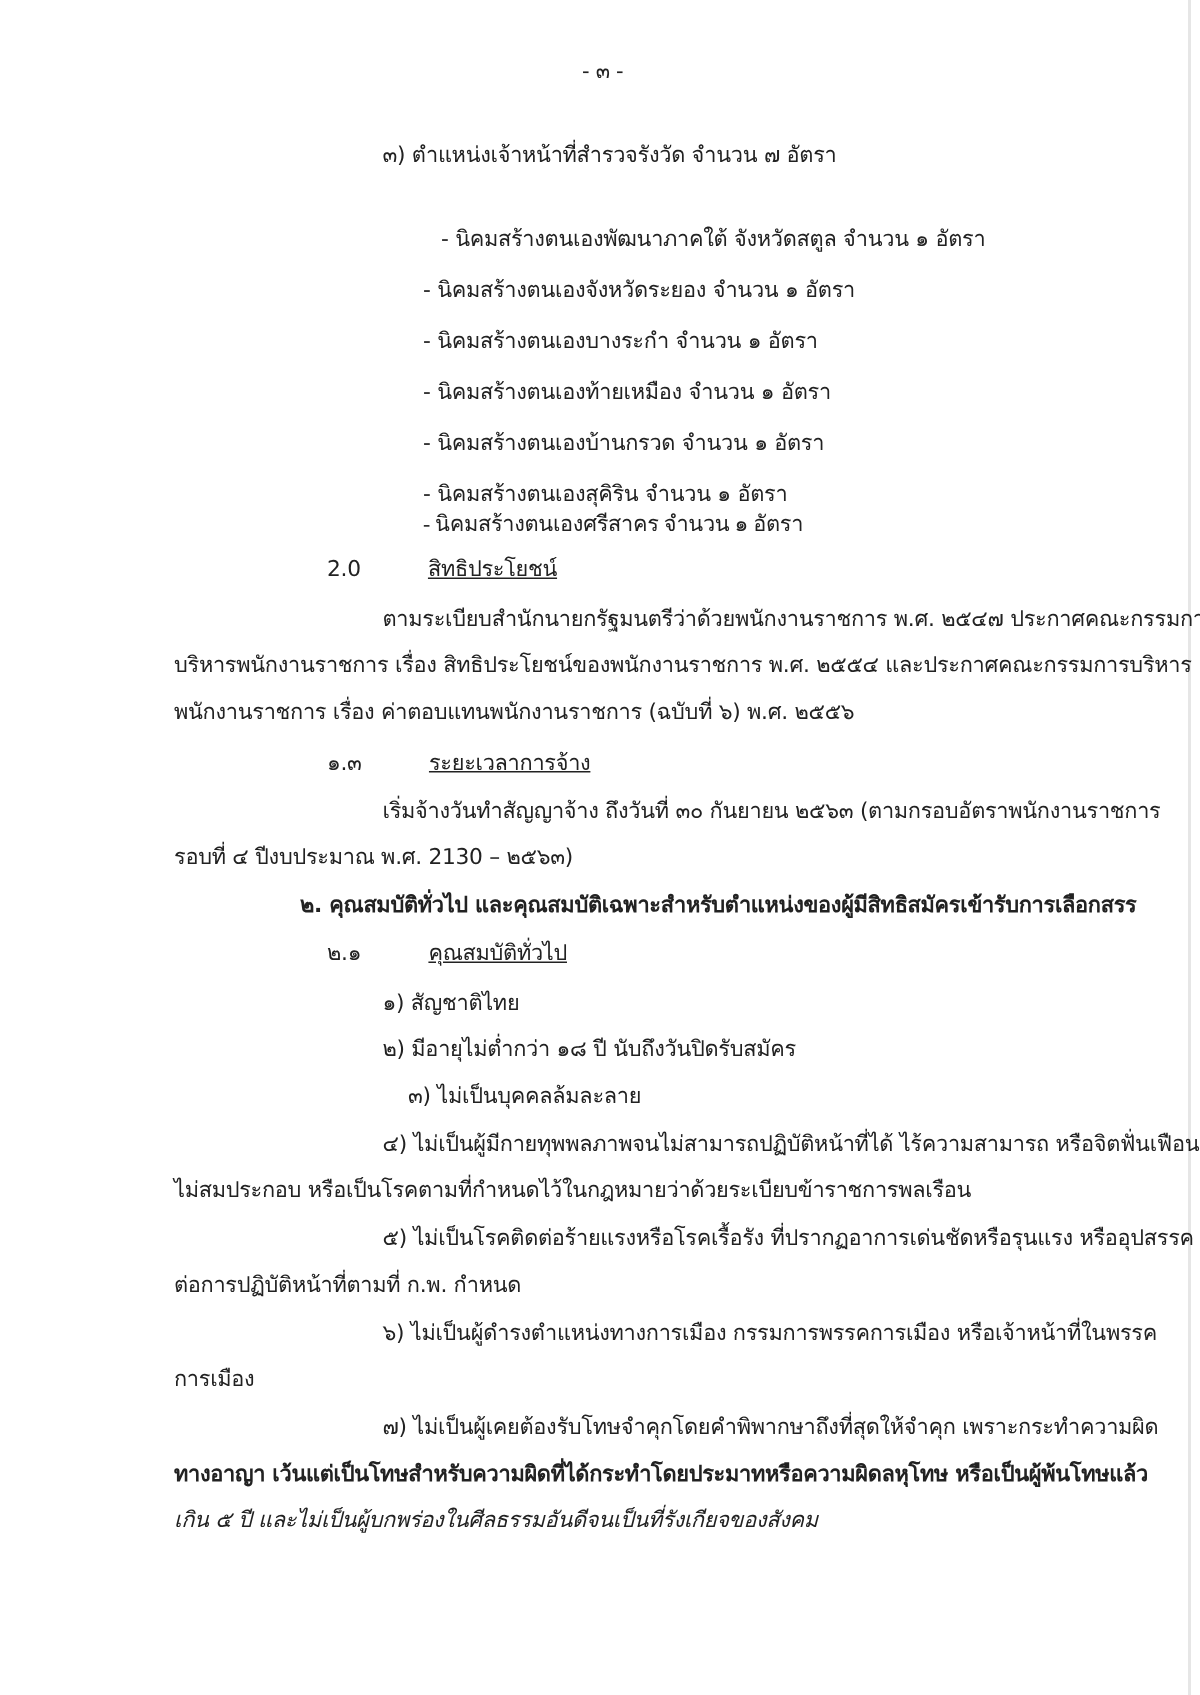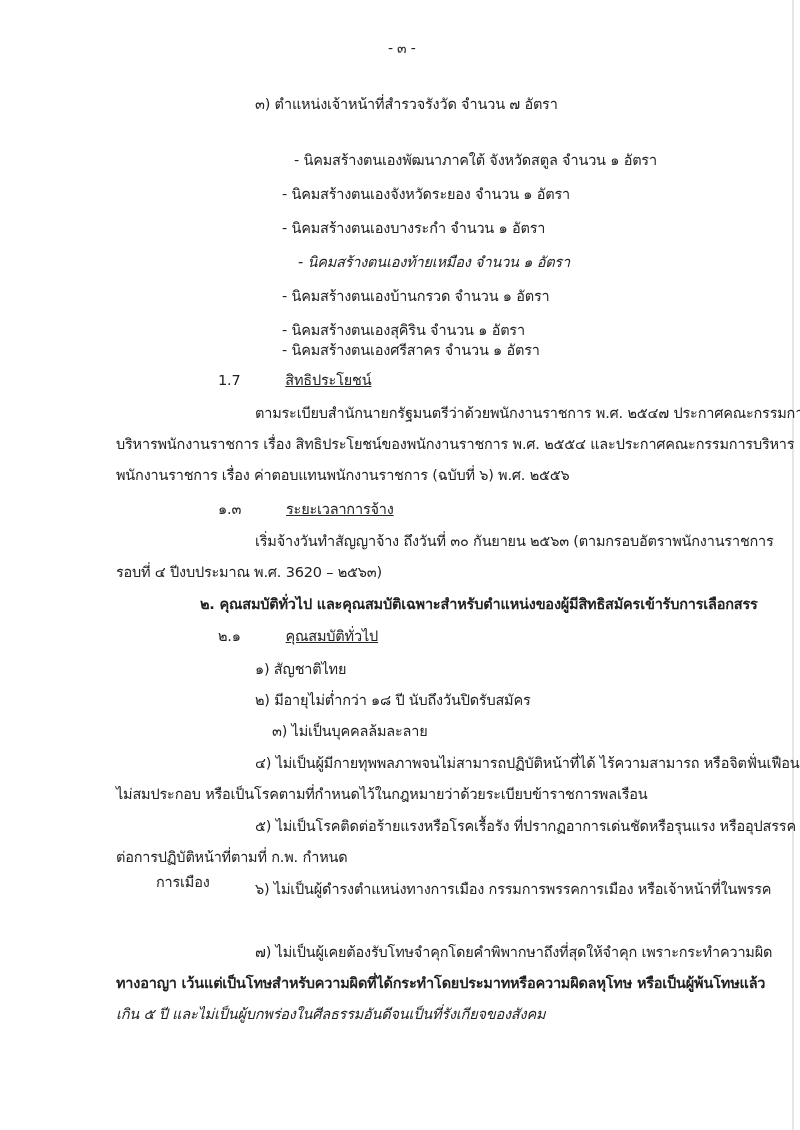--- a/index.html
+++ b/index.html
@@ -18,54 +18,54 @@
 <body>
 
 <div class="edge"></div>
 
 <div class="line pg">- ๓ -</div>
 
 <div class="line" style="left:255px;top:94px;">๓) ตำแหน่งเจ้าหน้าที่สำรวจรังวัด  จำนวน  ๗  อัตรา</div>
 <div class="line" style="left:282px;top:150px;margin-left:12px;">- นิคมสร้างตนเองพัฒนาภาคใต้ จังหวัดสตูล  จำนวน ๑ อัตรา</div>
 <div class="line" style="left:282px;top:184px;">- นิคมสร้างตนเองจังหวัดระยอง  จำนวน ๑ อัตรา</div>
 <div class="line" style="left:282px;top:218px;">- นิคมสร้างตนเองบางระกำ  จำนวน ๑ อัตรา</div>
-<div class="line" style="left:298px;top:252px;font-style:italic;">- นิคมสร้างตนเองท้ายเหมือง  จำนวน ๑ อัตรา</div>
+<div class="line" style="left:282px;top:252px;">- นิคมสร้างตนเองท้ายเหมือง  จำนวน ๑ อัตรา</div>
 <div class="line" style="left:282px;top:286px;">- นิคมสร้างตนเองบ้านกรวด  จำนวน ๑ อัตรา</div>
 <div class="line" style="left:282px;top:320px;text-align:center;">- นิคมสร้างตนเองสุคิริน  จำนวน ๑ อัตรา</div>
-<div class="line" style="left:282px;top:340px;">- นิคมสร้างตนเองศรีสาคร  จำนวน ๑ อัตรา</div>
+<div class="line" style="left:282px;top:340px;font-family:Liberation Serif, serif;">- นิคมสร้างตนเองศรีสาคร  จำนวน ๑ อัตรา</div>
 
 <div class="line" style="left:218px;top:370px;">
-  <span>1.7</span>&nbsp;
+  <span>2.0</span>&nbsp;
   <span class="u">สิทธิประโยชน์</span>
 </div>
 <div class="line" style="left:255px;top:403px;">ตามระเบียบสำนักนายกรัฐมนตรีว่าด้วยพนักงานราชการ พ.ศ. ๒๕๔๗ ประกาศคณะกรรมการ</div>
 <div class="line" style="left:116px;top:434px;">บริหารพนักงานราชการ เรื่อง สิทธิประโยชน์ของพนักงานราชการ พ.ศ. ๒๕๕๔ และประกาศคณะกรรมการบริหาร</div>
 <div class="line" style="left:116px;top:465px;">พนักงานราชการ เรื่อง ค่าตอบแทนพนักงานราชการ (ฉบับที่ ๖) พ.ศ. ๒๕๕๖</div>
 
 <div class="line" style="left:218px;top:499px;text-align:right;">
   <span>๑.๓</span>&nbsp;
   <span class="u">ระยะเวลาการจ้าง</span>
 </div>
 <div class="line" style="left:255px;top:531px;">เริ่มจ้างวันทำสัญญาจ้าง ถึงวันที่ ๓๐ กันยายน ๒๕๖๓ (ตามกรอบอัตราพนักงานราชการ</div>
-<div class="line" style="left:116px;top:562px;">รอบที่ ๔ ปีงบประมาณ พ.ศ. 3620 – ๒๕๖๓)</div>
+<div class="line" style="left:116px;top:562px;">รอบที่ ๔ ปีงบประมาณ พ.ศ. 2130 – ๒๕๖๓)</div>
 
 <div class="line b" style="left:200px;top:594px;">๒.  คุณสมบัติทั่วไป และคุณสมบัติเฉพาะสำหรับตำแหน่งของผู้มีสิทธิสมัครเข้ารับการเลือกสรร</div>
 
 <div class="line" style="left:218px;top:626px;">
   <span>๒.๑</span>&nbsp;
   <span class="u">คุณสมบัติทั่วไป</span>
 </div>
 <div class="line" style="left:255px;top:659px;text-align:center;">๑)  สัญชาติไทย</div>
 <div class="line" style="left:255px;top:690px;">๒)  มีอายุไม่ต่ำกว่า ๑๘ ปี นับถึงวันปิดรับสมัคร</div>
 <div class="line" style="left:272px;top:721px;">๓)  ไม่เป็นบุคคลล้มละลาย</div>
 
 <div class="line" style="left:255px;top:753px;">๔)  ไม่เป็นผู้มีกายทุพพลภาพจนไม่สามารถปฏิบัติหน้าที่ได้ ไร้ความสามารถ หรือจิตฟั่นเฟือน</div>
 <div class="line" style="left:116px;top:784px;text-align:right;">ไม่สมประกอบ  หรือเป็นโรคตามที่กำหนดไว้ในกฎหมายว่าด้วยระเบียบข้าราชการพลเรือน</div>
 
 <div class="line" style="left:255px;top:816px;">๕)  ไม่เป็นโรคติดต่อร้ายแรงหรือโรคเรื้อรัง ที่ปรากฏอาการเด่นชัดหรือรุนแรง หรืออุปสรรค</div>
 <div class="line" style="left:116px;top:847px;">ต่อการปฏิบัติหน้าที่ตามที่ ก.พ. กำหนด</div>
 
 <div class="line" style="left:255px;top:879px;">๖)  ไม่เป็นผู้ดำรงตำแหน่งทางการเมือง กรรมการพรรคการเมือง หรือเจ้าหน้าที่ในพรรค</div>
-<div class="line" style="left:116px;top:872px;margin-left:40px;">การเมือง</div>
+<div class="line" style="left:116px;top:910px;">การเมือง</div>
 
 <div class="line" style="left:255px;top:942px;">๗)  ไม่เป็นผู้เคยต้องรับโทษจำคุกโดยคำพิพากษาถึงที่สุดให้จำคุก เพราะกระทำความผิด</div>
 <div class="line" style="left:116px;top:973px;font-weight:bold;">ทางอาญา เว้นแต่เป็นโทษสำหรับความผิดที่ได้กระทำโดยประมาทหรือความผิดลหุโทษ หรือเป็นผู้พ้นโทษแล้ว</div>
 <div class="line" style="left:116px;top:1004px;font-style:italic;">เกิน ๕ ปี และไม่เป็นผู้บกพร่องในศีลธรรมอันดีจนเป็นที่รังเกียจของสังคม</div>
 
 </body></html>

